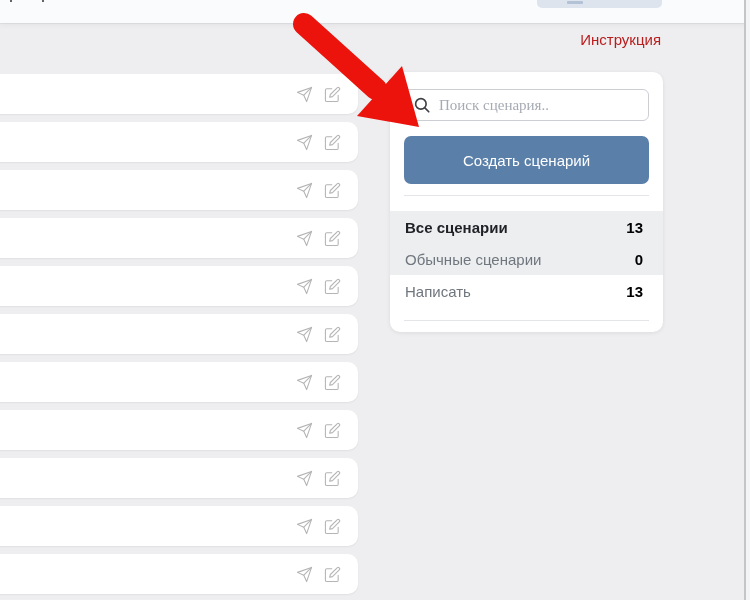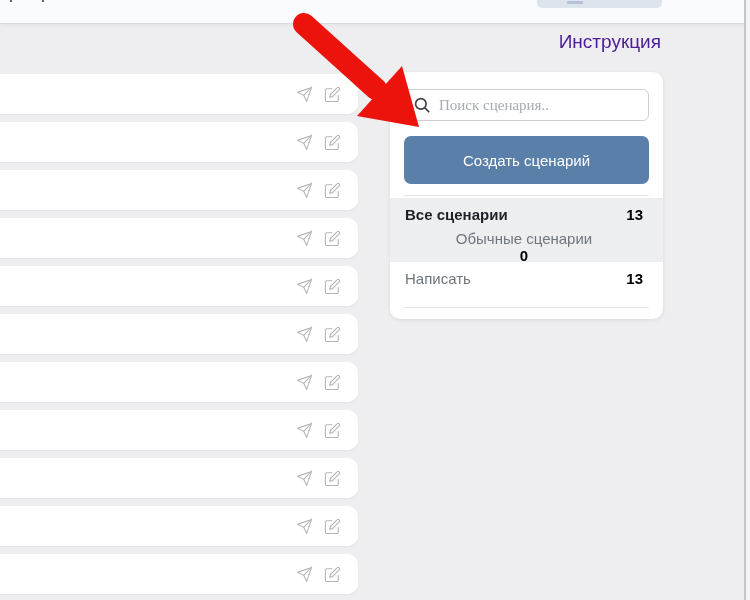--- a/index.html
+++ b/index.html
@@ -14,21 +14,21 @@
   .cut-button{position:absolute;left:537px;top:0;width:125px;height:8px;background:#dde4ee;
               border-radius:0 0 5px 5px;z-index:4;}
   .cut-button .smudge{position:absolute;left:30px;top:1px;width:16px;height:3px;
               background:#8fa5c4;opacity:.55;border-radius:1px;}
 
   
   .edge-line{position:absolute;left:744px;top:0;width:2px;height:600px;background:#c3c5c9;z-index:5;}
   .edge-right{position:absolute;left:746px;top:0;width:4px;height:600px;background:#f3f4f6;z-index:5;}
 
   
-  .instruction{position:absolute;top:31px;right:89px;color:#4c1d95;font-size:19px;
+  .instruction{position:absolute;top:31px;right:89px;color:#b91c1c;font-size:15px;
                cursor:pointer;z-index:2;}
 
   
   .list{position:absolute;left:-22px;top:74px;width:380px;z-index:1;}
   .card{width:380px;height:40px;background:#fff;border-radius:10px;margin-bottom:8px;
         box-shadow:0 1px 2px rgba(0,0,0,.06);display:flex;align-items:center;
         justify-content:flex-end;gap:11px;padding-right:17px;box-sizing:border-box;}
   .row-icon{width:17px;height:17px;display:inline-flex;}
   .row-icon svg{width:17px;height:17px;stroke:#b4b4b4;fill:none;stroke-width:1.5;
         stroke-linecap:round;stroke-linejoin:round;}
@@ -41,25 +41,25 @@
          fill:none;stroke-width:2.2;stroke-linecap:round;}
   .search-input{width:100%;height:32px;box-sizing:border-box;border:1px solid #ccced3;
          border-radius:6px;padding:0 10px 0 34px;font-size:15px;outline:none;background:#fff;
          font-family:Liberation Serif, serif;color:#222;}
   .search-input::placeholder{color:#a6abb3;}
   .create-btn{display:block;margin:15px 14px 0;width:245px;height:48px;background:#5a7fa9;
          color:#fff;border:none;border-radius:7px;font-size:15px;cursor:pointer;
          font-family:inherit;}
   .divider{height:1px;background:#e4e5e9;margin:0 14px;}
   .div1{margin-top:11px;}
-  .filters{margin-top:2px;text-align:center;}
+  .filters{margin-top:15px;text-align:center;}
   .filter-row{height:32px;display:flex;align-items:center;justify-content:space-between;
          padding:0 20px 0 15px;font-size:15px;color:#70767e;cursor:pointer;}
   .filter-row.sel{background:#eceef0;font-weight:bold;color:#1f2126;}
-  .filter-row.alt{background:#eceef0;flex-direction:column;}
+  .filter-row.alt{background:#eceef0;}
   .filter-count{color:#000000;font-weight:bold;}
   .div2{margin-top:13px;}
   .write-btn{display:block;margin:15px 14px 0;width:245px;height:30px;background:#e4e9f0;
          color:#8291a5;border:none;border-radius:7px;font-size:15px;cursor:pointer;
          font-family:inherit;}
 
   
   .arrow-overlay{position:absolute;left:0;top:0;width:750px;height:600px;z-index:10;
          pointer-events:none;}
 </style>

